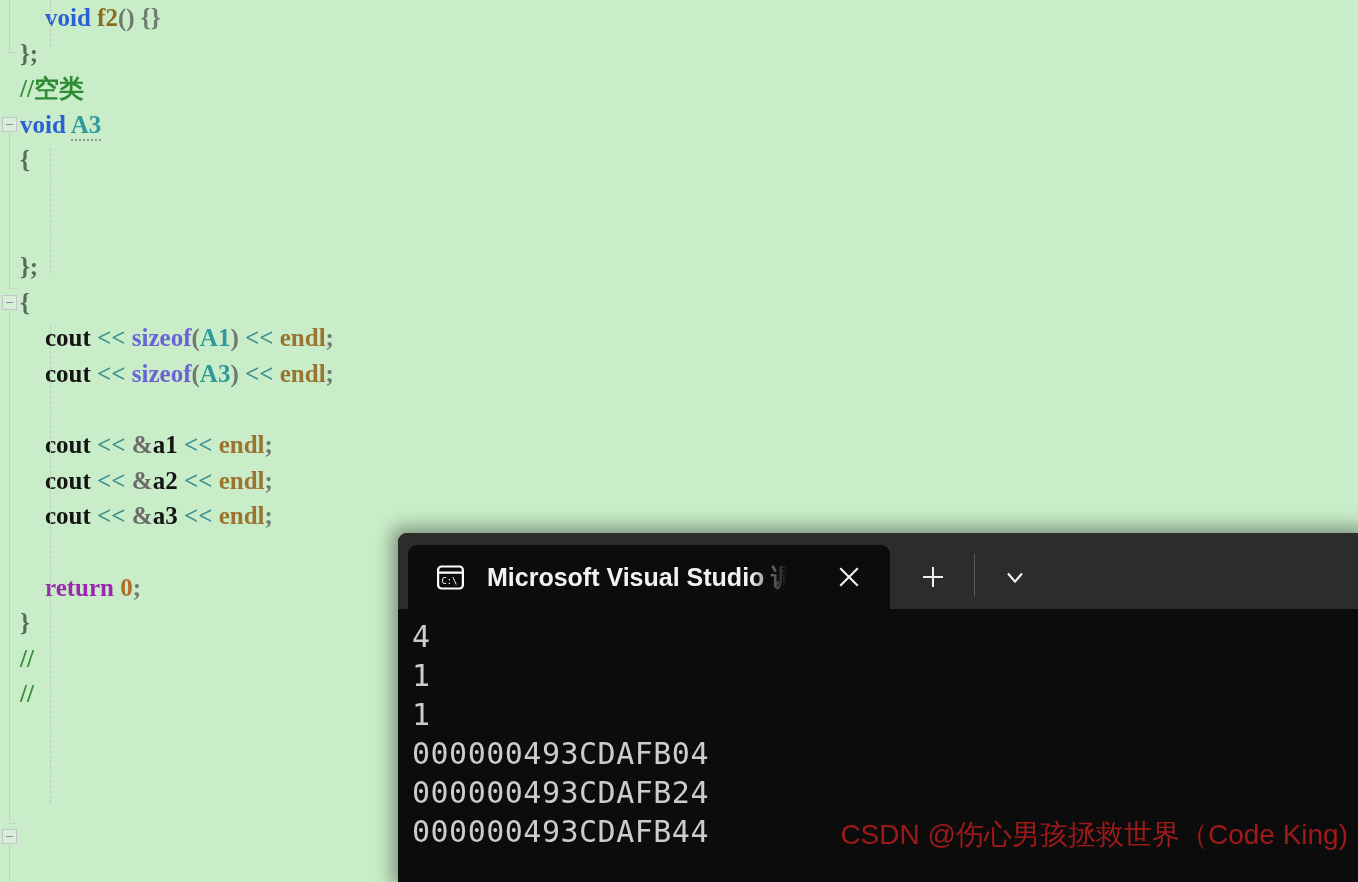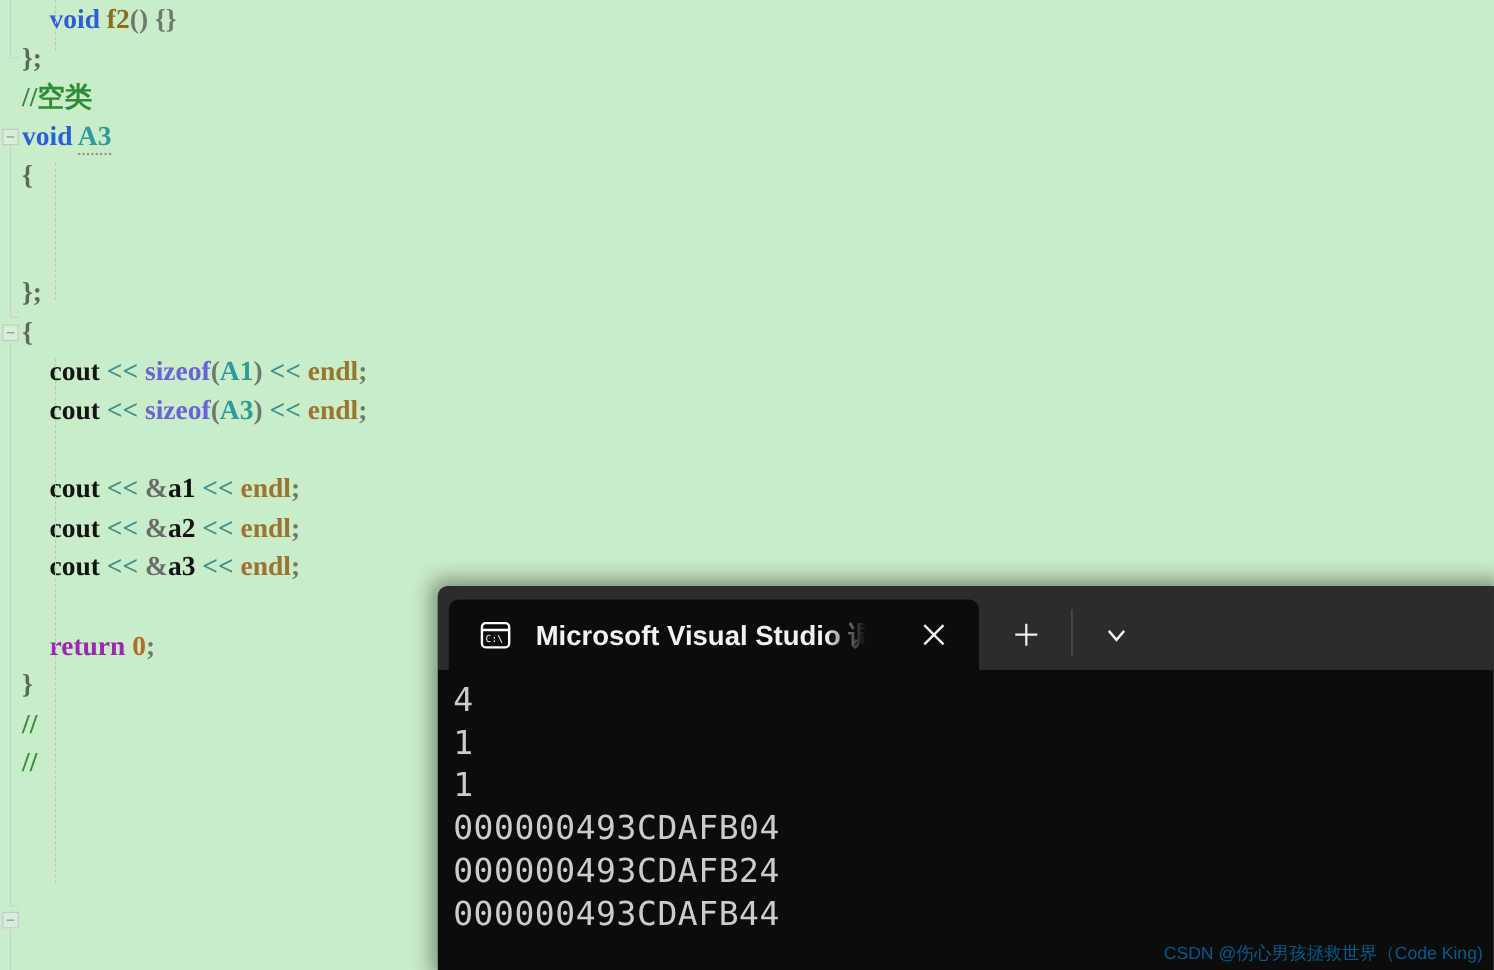--- a/index.html
+++ b/index.html
@@ -207,24 +207,24 @@
     font-size: 30px;
     line-height: 39px;
     letter-spacing: 0.5px;
   }
   .console-line { white-space: pre; }
 
   
   #watermark {
     position: absolute;
     right: 10px;
-    bottom: 4px;
+    bottom: 28px;
     font-family: "Liberation Sans", sans-serif;
-    font-size: 16px;
-    color: #0369a1;
+    font-size: 28px;
+    color: #b91c1c;
     opacity: 0.85;
     white-space: nowrap;
   }
 </style>
 </head>
 <body>
 
 <div id="root">
 
   <div id="editor">

